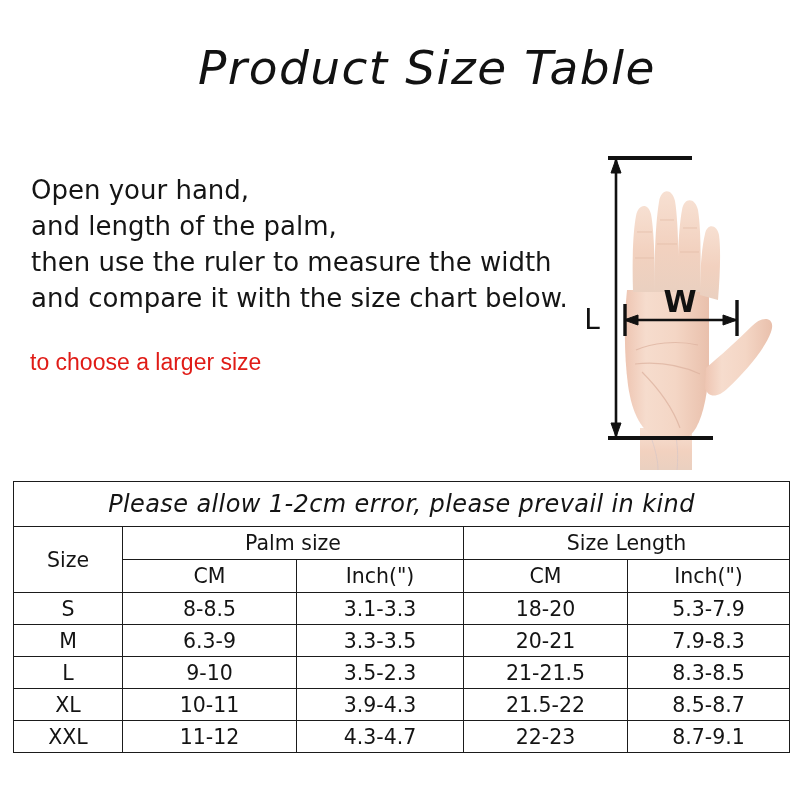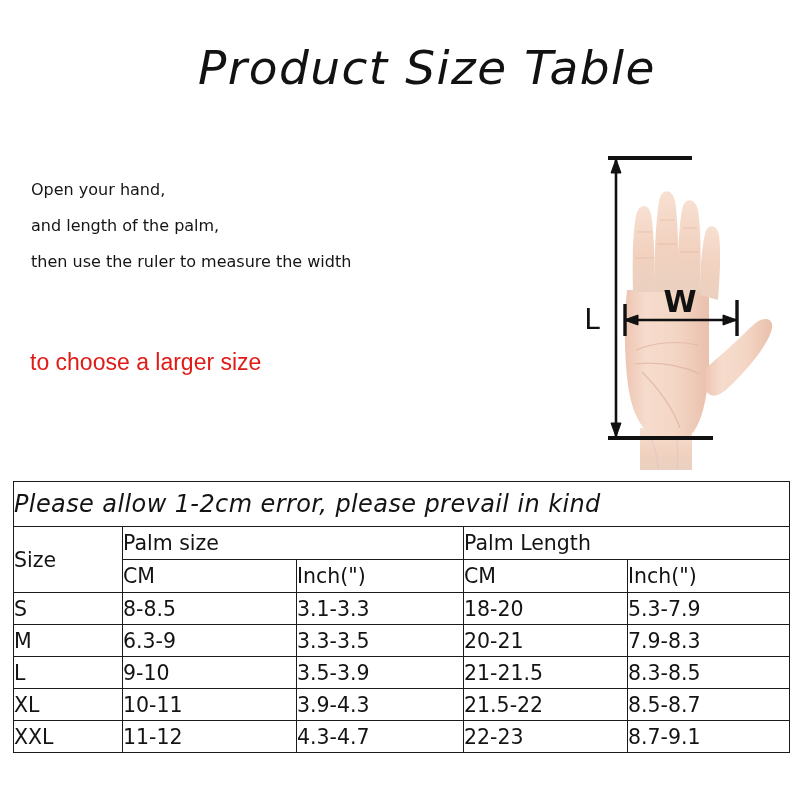--- a/index.html
+++ b/index.html
@@ -40,21 +40,21 @@
     padding-left: 27px;
   }
 
   
   .instructions {
     position: absolute;
     left: 31px;
     top: 172px;
     width: 575px;
     font-family: "DejaVu Sans", sans-serif;
-    font-size: 16px;
+    font-size: 26px;
     line-height: 36px;
     color: #151515;
   }
   .instructions .line { white-space: nowrap; }
 
   
   .note {
     position: absolute;
     left: 30px;
     top: 346px;
@@ -80,20 +80,21 @@
   .size-table {
     position: absolute;
     left: 13px;
     top: 481px;
     width: 776px;
     border-collapse: collapse;
     table-layout: fixed;
   }
   .size-table td {
     border: 1.6px solid #1b1b1b;
+    text-align: center;
     vertical-align: middle;
     color: #141414;
     font-family: "DejaVu Sans", sans-serif;
     font-size: 19.5px;
     padding: 0;
     height: 27px;
     background: #ffffff;
   }
   .size-table td.note-row {
     font-style: italic;
@@ -122,20 +123,21 @@
 <body>
 
 <div id="page">
 
   <div class="title">Product Size Table</div>
 
   <div class="instructions">
     <div class="line">Open your hand,</div>
     <div class="line">and length of the palm,</div>
     <div class="line">then use the ruler to measure the width</div>
+    <div class="line">and compare it with the size chart below.</div>
   </div>
 
   <div class="note">
     <div class="line">to choose a larger size</div>
   </div>
 
   <div class="hand-figure">
     <svg width="215" height="330" viewBox="0 0 215 330" xmlns="http://www.w3.org/2000/svg">
       <defs>
         <linearGradient id="skinGrad" x1="0" y1="0" x2="1" y2="0">
@@ -228,21 +230,21 @@
         <col class="col-lcm">
         <col class="col-linch">
     </colgroup>
     <tbody>
       <tr>
         <td class="note-row" colspan="5">Please allow 1-2cm error, please prevail in kind</td>
       </tr>
       <tr>
         <td class="size-head" rowspan="2">Size</td>
         <td class="group-head" colspan="2">Palm size</td>
-        <td class="group-head" colspan="2">Palm Length</td>
+        <td class="group-head" colspan="2">Size Length</td>
       </tr>
       <tr>
         <td class="unit-head">CM</td>
         <td class="unit-head">Inch(")</td>
         <td class="unit-head">CM</td>
         <td class="unit-head">Inch(")</td>
       </tr>
 
       <tr>
         <td class="data-cell">S</td>
@@ -254,21 +256,21 @@
       <tr>
         <td class="data-cell">M</td>
         <td class="data-cell">6.3-9</td>
         <td class="data-cell">3.3-3.5</td>
         <td class="data-cell">20-21</td>
         <td class="data-cell">7.9-8.3</td>
       </tr>
       <tr>
         <td class="data-cell">L</td>
         <td class="data-cell">9-10</td>
-        <td class="data-cell">3.5-3.9</td>
+        <td class="data-cell">3.5-2.3</td>
         <td class="data-cell">21-21.5</td>
         <td class="data-cell">8.3-8.5</td>
       </tr>
       <tr>
         <td class="data-cell">XL</td>
         <td class="data-cell">10-11</td>
         <td class="data-cell">3.9-4.3</td>
         <td class="data-cell">21.5-22</td>
         <td class="data-cell">8.5-8.7</td>
       </tr>

